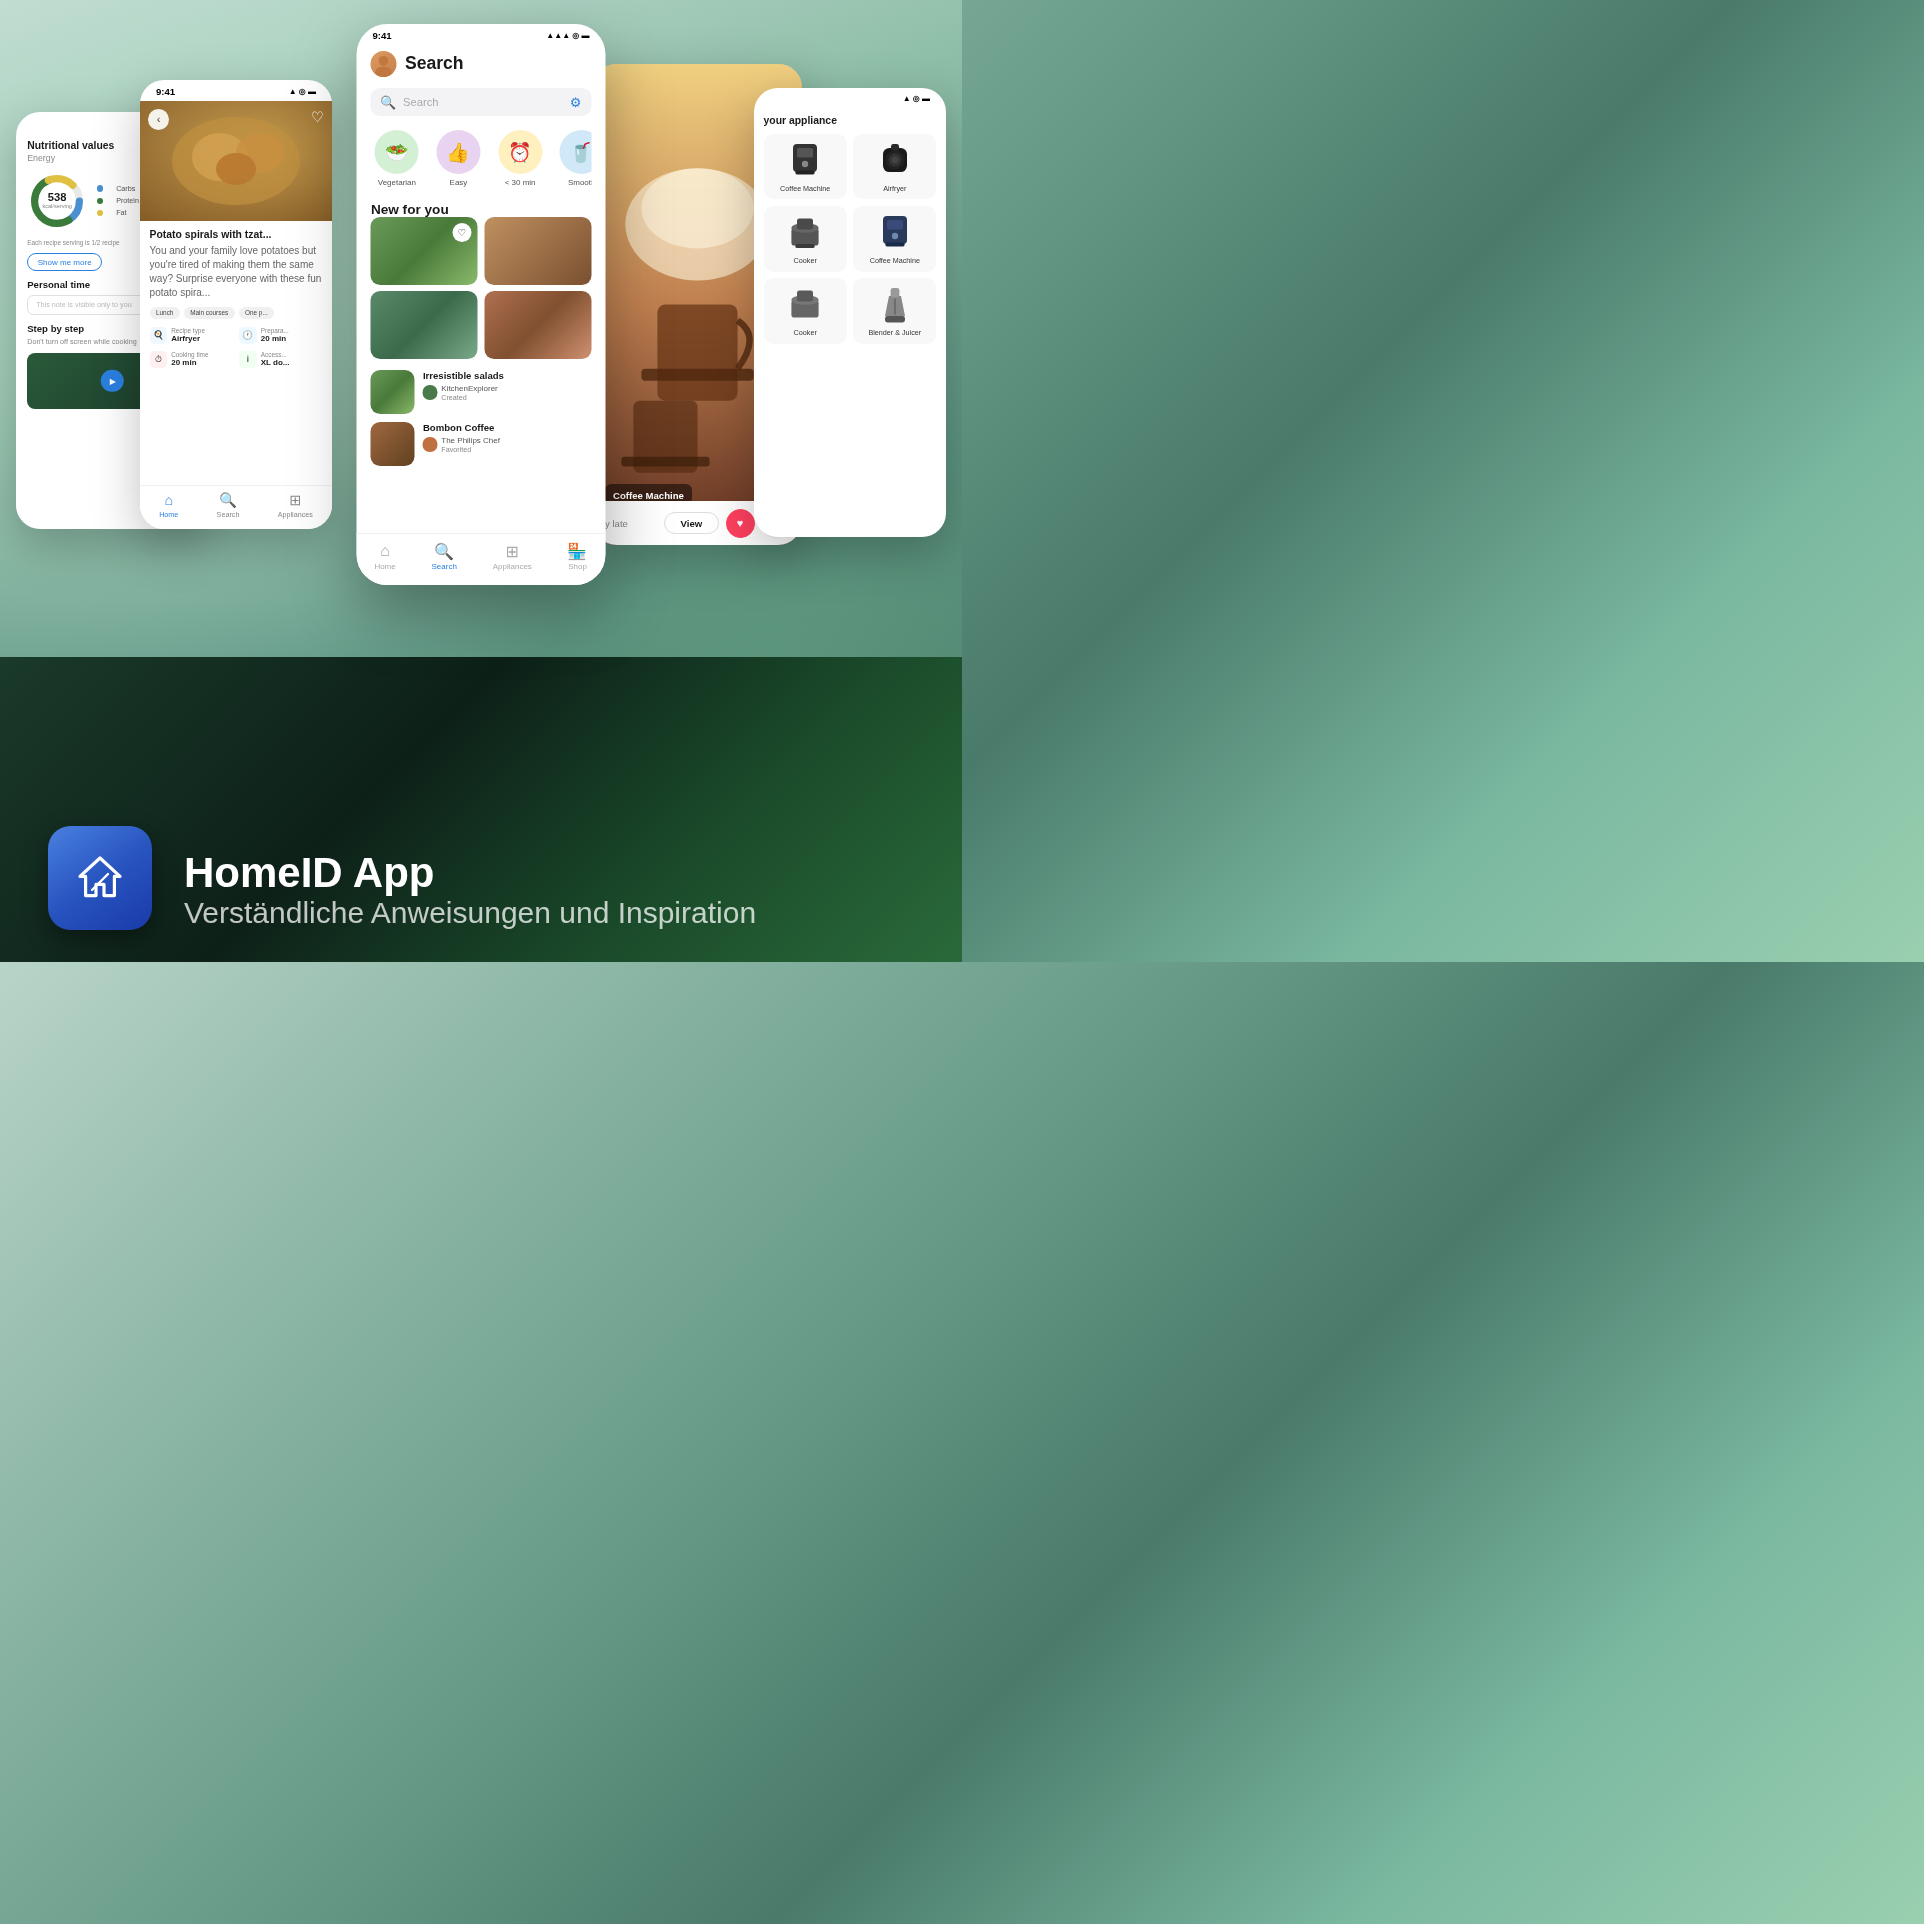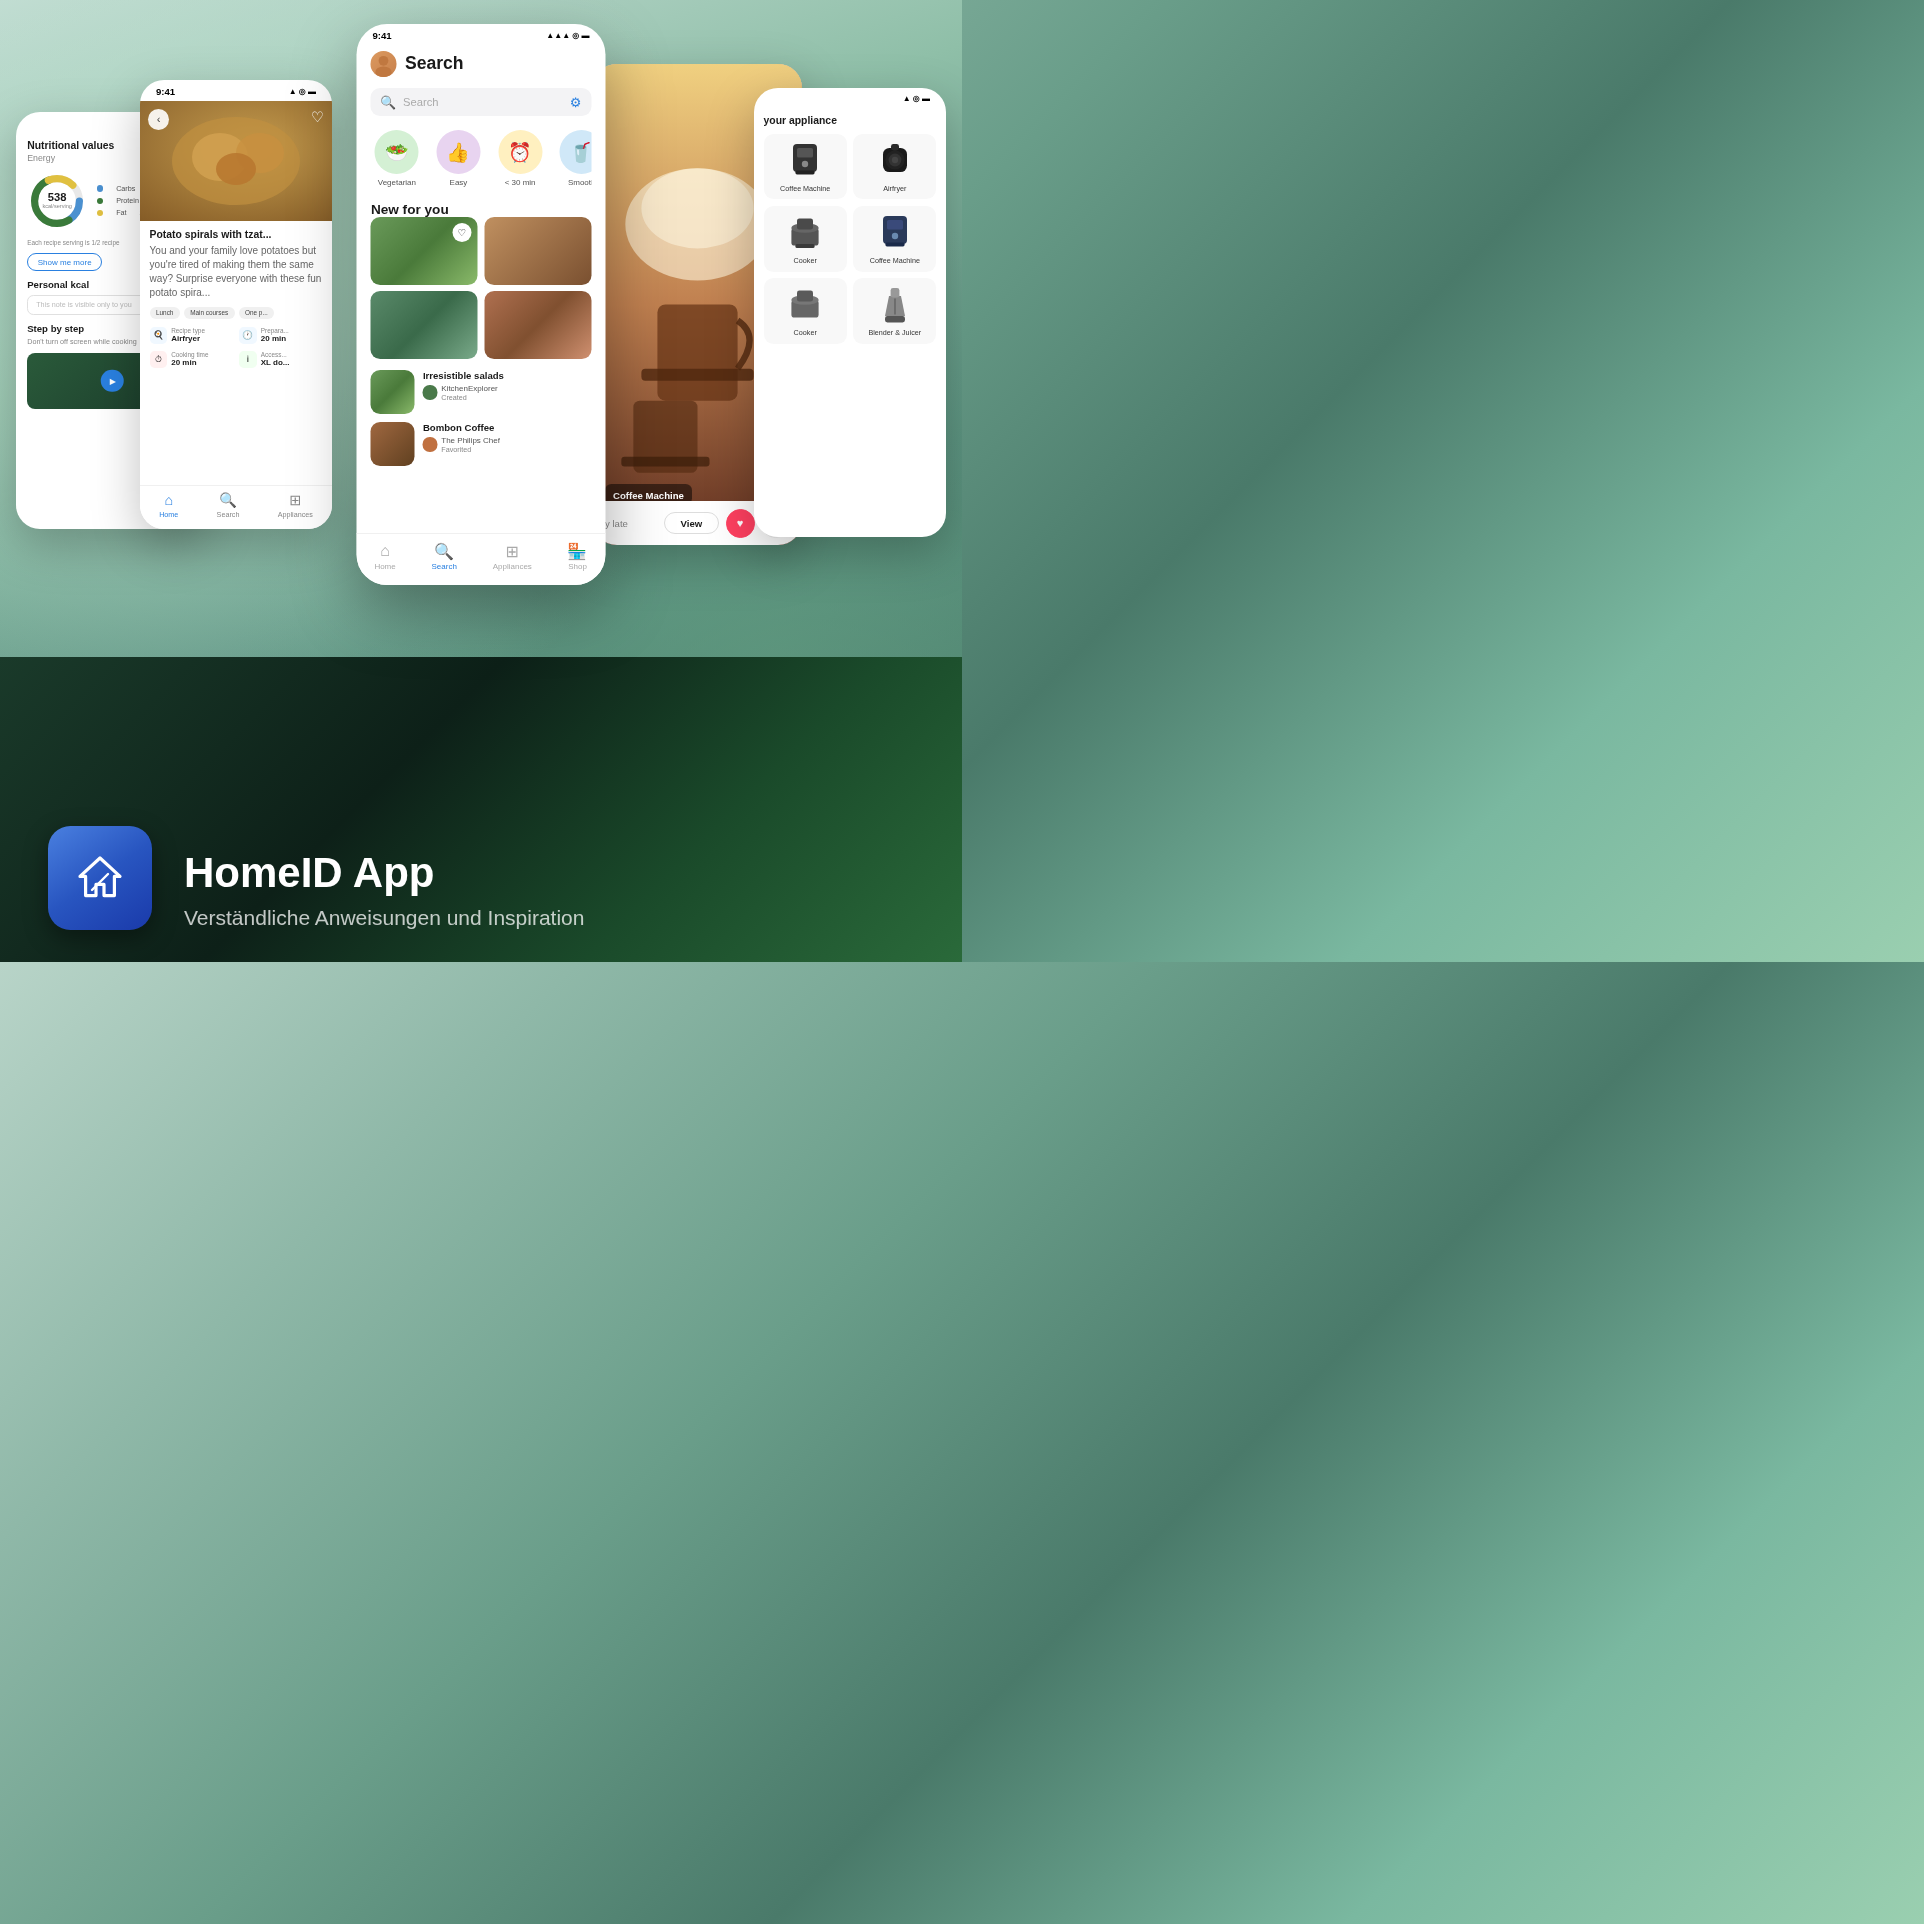--- a/index.html
+++ b/index.html
@@ -57,22 +57,22 @@
 
     .app-text h1 {
       color: white;
       font-size: 42px;
       font-weight: 700;
       line-height: 1.1;
     }
 
     .app-text p {
       color: rgba(255,255,255,0.75);
-      font-size: 21px;
-      margin-top: 10px;
+      font-size: 30px;
+      margin-top: 0;
     }
 
     
     .screens-container {
       position: absolute;
       top: 0;
       left: 0;
       right: 0;
       height: 658px;
       z-index: 2;
@@ -717,21 +717,21 @@
           <div class="legend-item">
             <div class="legend-dot" style="background:#e0c040"></div>
             <span>Fat</span>
             <span>22%</span>
           </div>
         </div>
       </div>
       <div class="recipe-note">Each recipe serving is 1/2 recipe</div>
       <div class="show-more-btn">Show me more</div>
       <div class="personal-note">
-        <h4>Personal kcal</h4>
+        <h4>Personal time</h4>
         <div class="note-input">This note is visible only to you</div>
       </div>
       <div class="step-by-step">
         <h4>Step by step</h4>
         <div class="step-text">Don't turn off screen while cooking</div>
         <div class="video-thumb">
           <div class="play-btn">
             <span style="color:white;font-size:8px;margin-left:1.6px;">▶</span>
           </div>
         </div>

